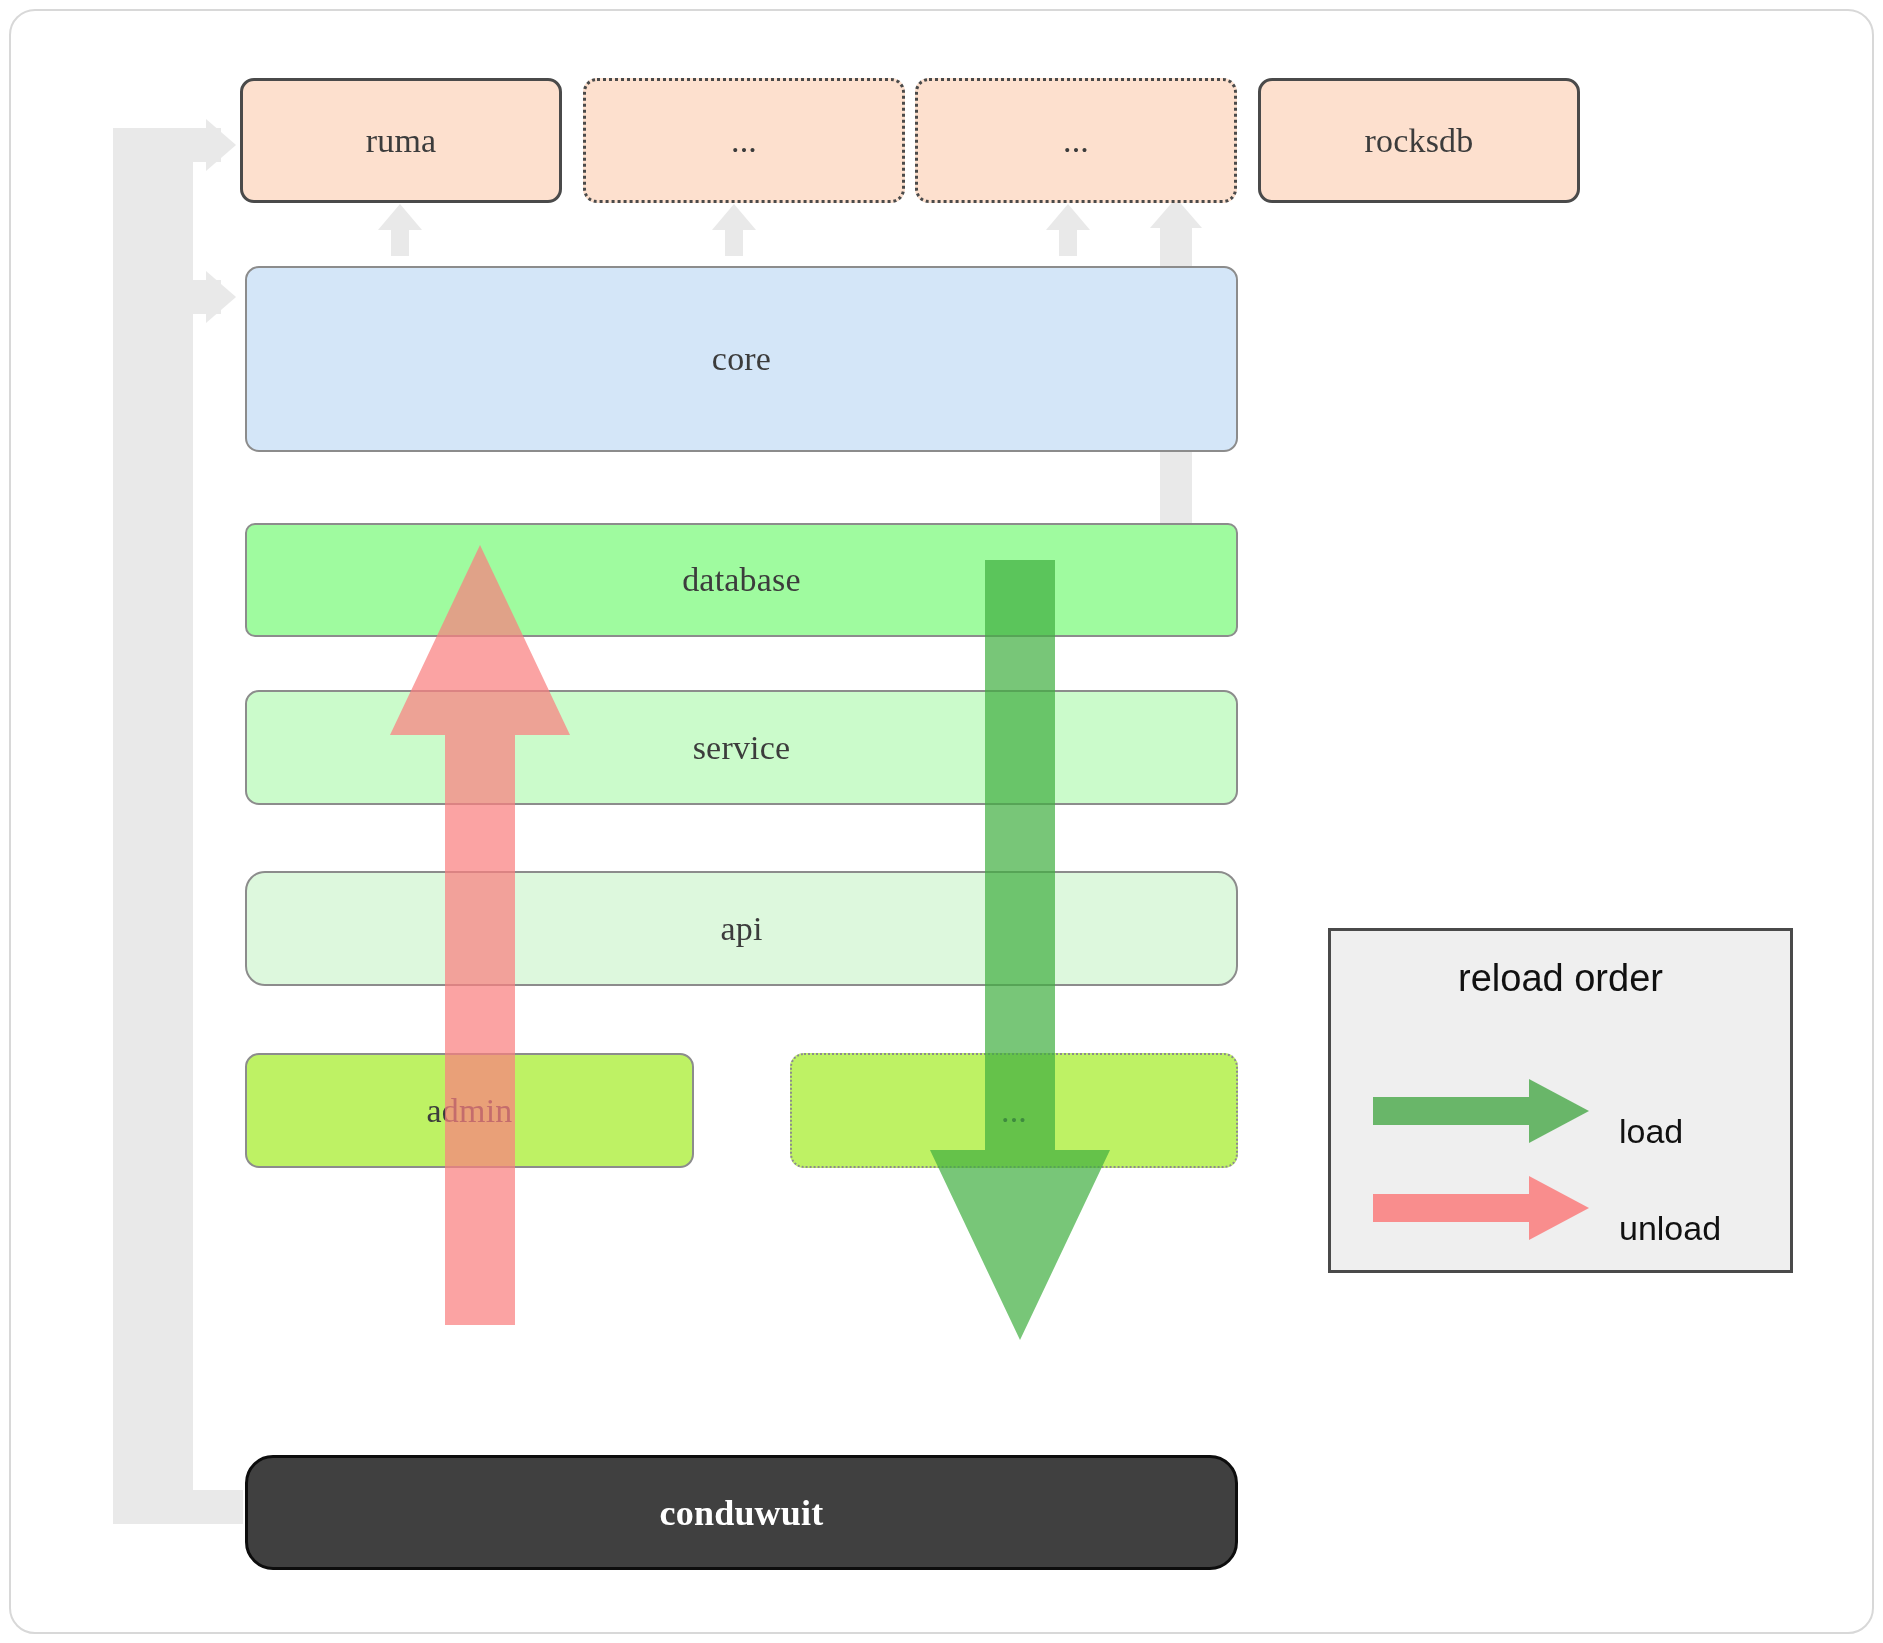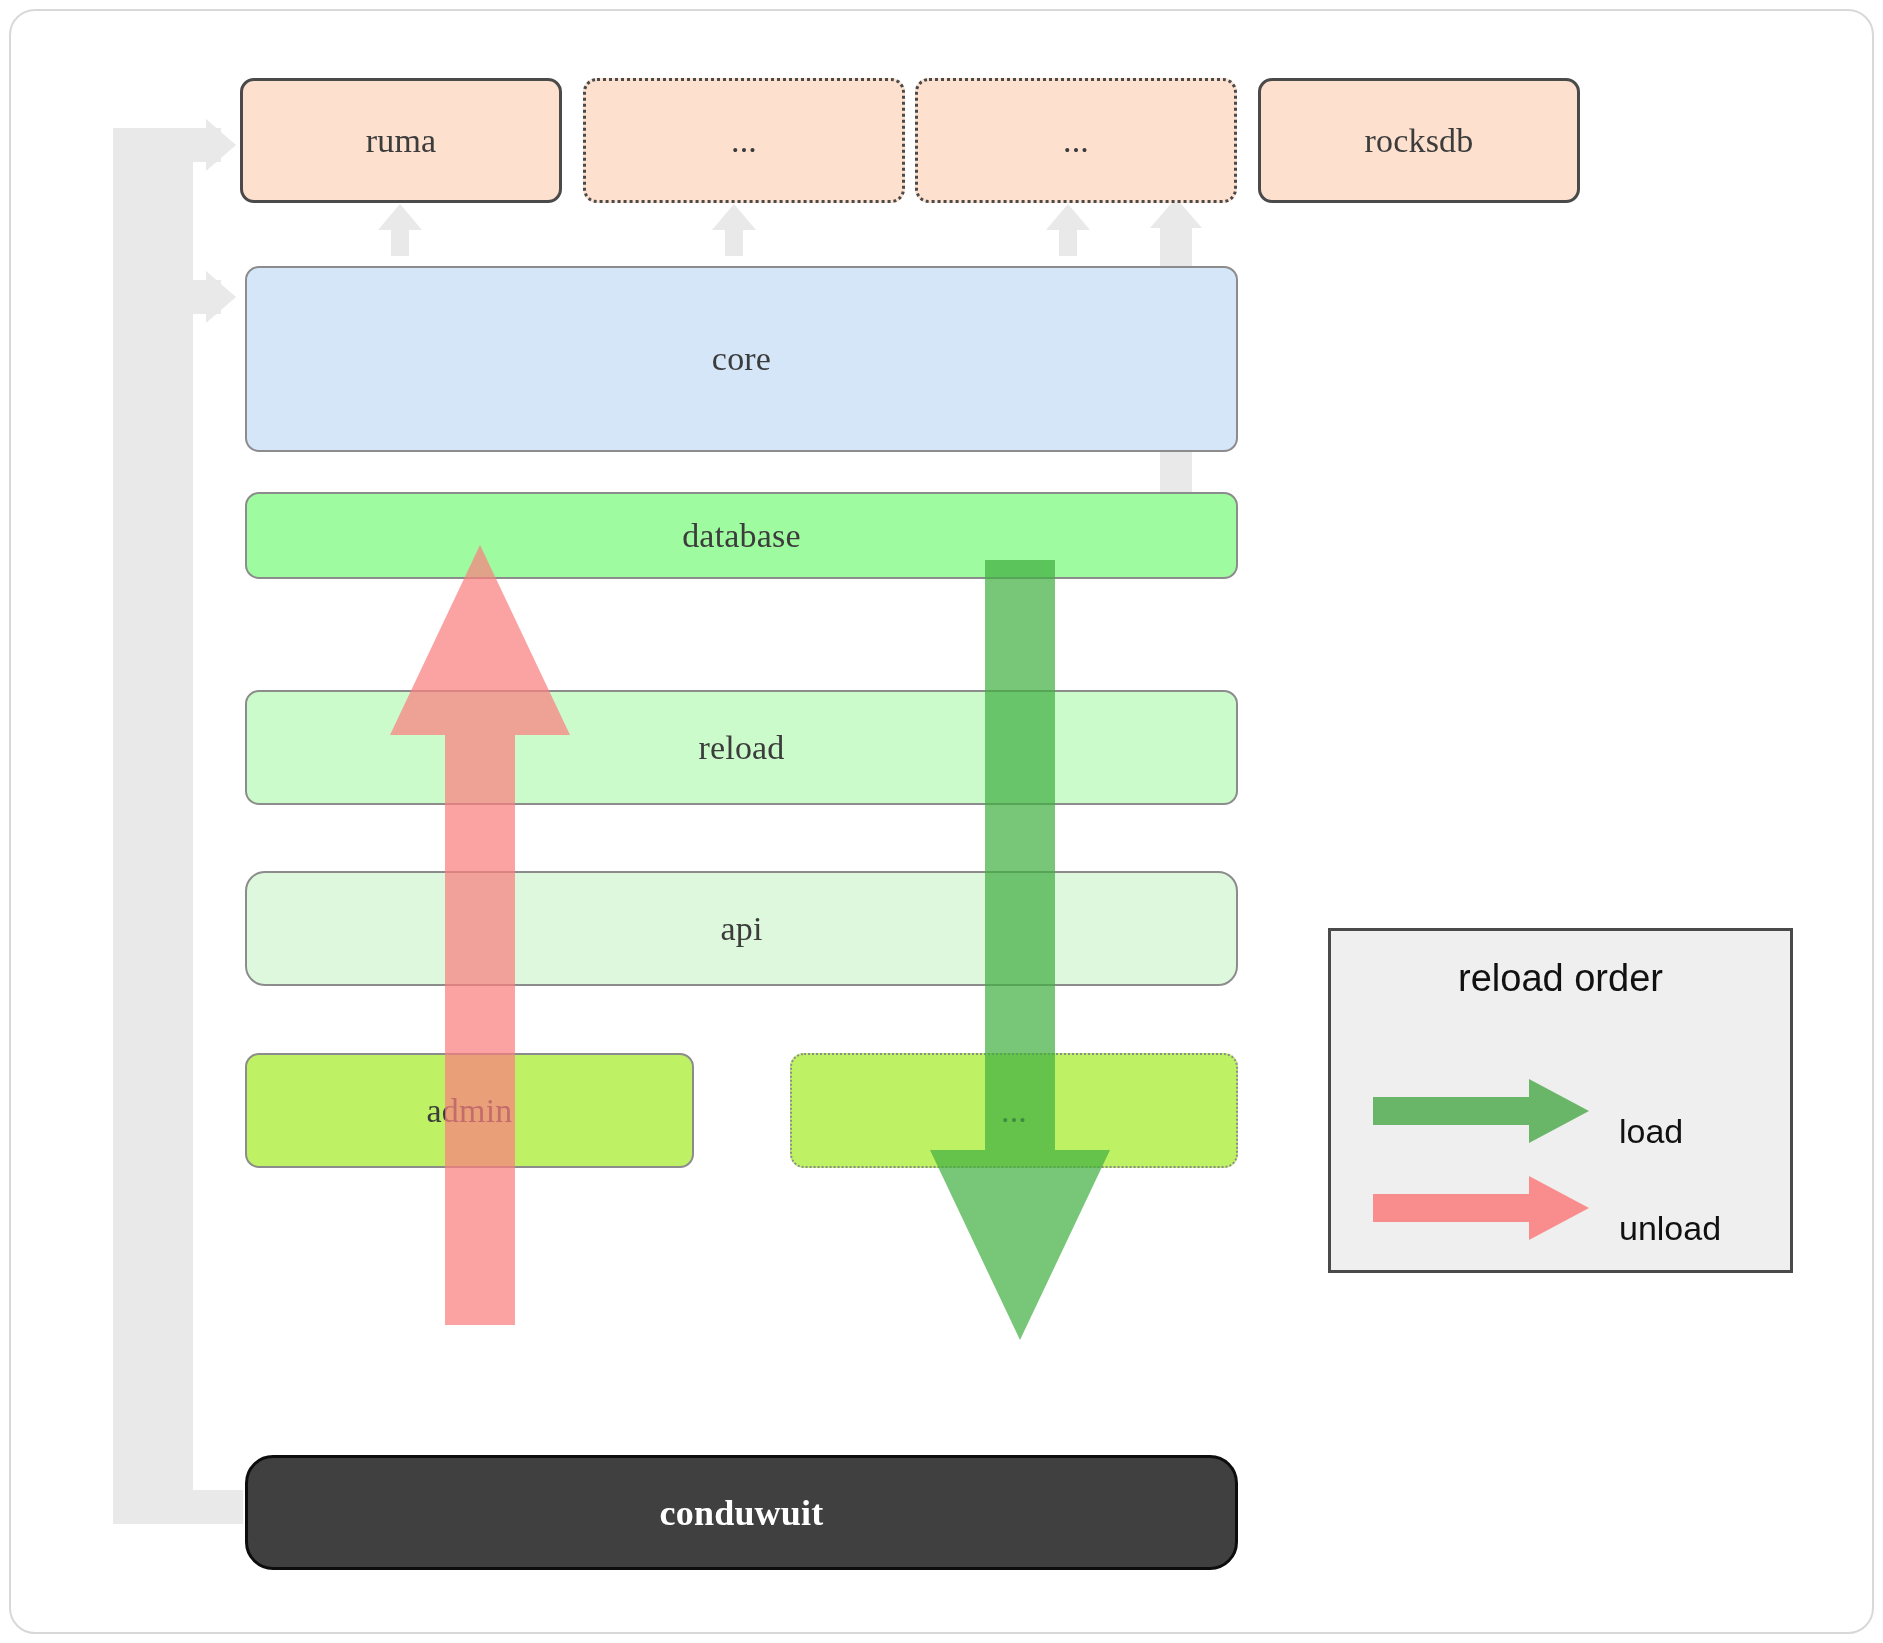--- a/index.html
+++ b/index.html
@@ -178,25 +178,25 @@
     <span class="lbl">...</span>
   </div>
   <div class="node peach solid" style="left:1258px; top:78px; width:322px; height:125px;">
     <span class="lbl">rocksdb</span>
   </div>
 
   <div class="node blue thin" style="left:245px; top:266px; width:993px; height:186px;">
     <span class="lbl">core</span>
   </div>
 
-  <div class="node g1 thin" style="left:245px; top:492px; width:993px; height:87px;">
+  <div class="node g1 thin" style="left:245px; top:523px; width:993px; height:114px;border-radius:10px;">
     <span class="lbl">database</span>
   </div>
   <div class="node g2 thin" style="left:245px; top:690px; width:993px; height:115px;">
-    <span class="lbl">reload</span>
+    <span class="lbl">service</span>
   </div>
   <div class="node g3 thin" style="left:245px; top:871px; width:993px; height:115px;">
     <span class="lbl">api</span>
   </div>
   <div class="node g4 thin" style="left:245px; top:1053px; width:449px; height:115px;">
     <span class="lbl">admin</span>
   </div>
   <div class="node g4" style="left:790px; top:1053px; width:448px; height:115px; border:2px dotted #8c8c8c;">
     <span class="lbl">...</span>
   </div>

